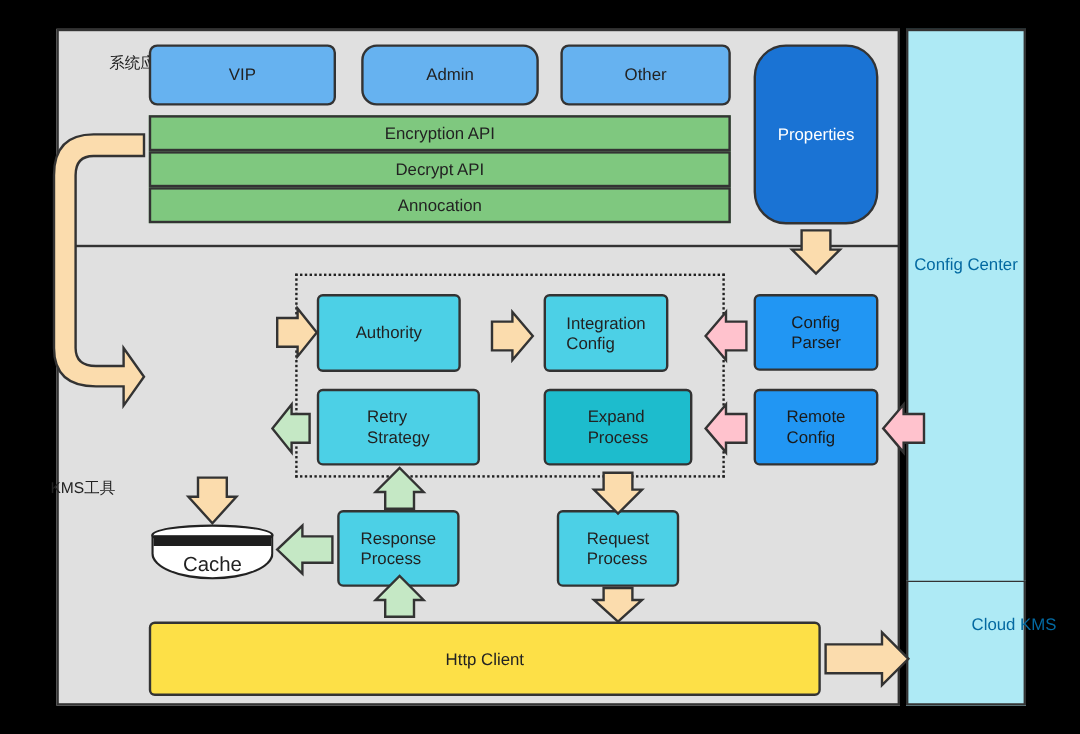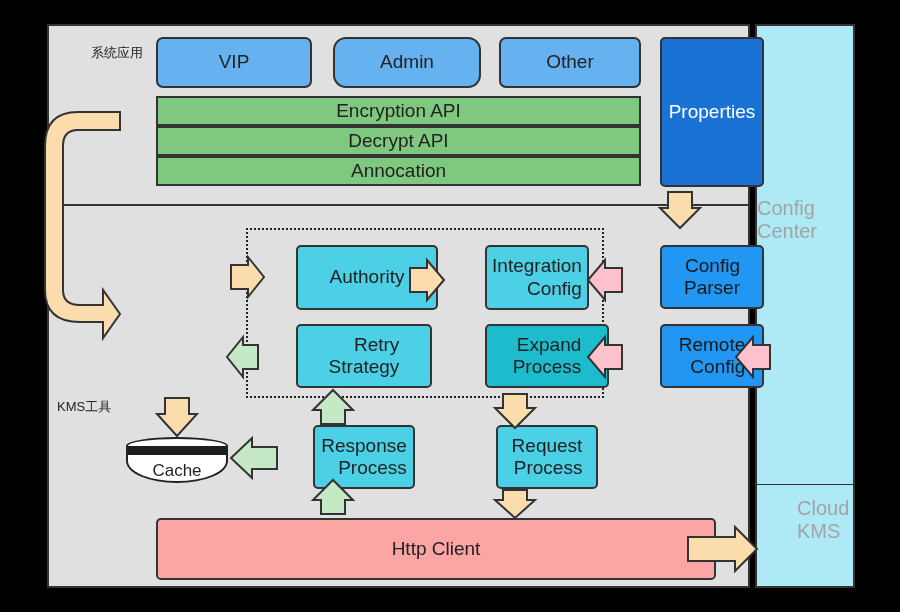--- a/index.html
+++ b/index.html
@@ -37,57 +37,56 @@
     border-top: 1px solid #333333;
   }
   .divider-h {
     left: 47px; top: 204px; width: 703px; height: 0;
     border-top: 2px solid #333333;
   }
 
   
   .box {
     display: flex; align-items: center; justify-content: center;
-    text-align: right;
+    text-align: left;
     color: #222222;
-    font-size: 19px;
+    font-size: 14px;
     line-height: 1.18;
     border: 2px solid #333333;
     white-space: pre-line;
-    margin-left: 32px;
   }
   .rounded { border-radius: 7px; }
   .rounded-sm { border-radius: 5px; }
 
   .c-appblue   { background: #66b2f0; }
   .c-green     { background: #7fc87f; }
   .c-propblue  { background: #1a73d4; color: #ffffff; }
   .c-teal      { background: #4cd0e6; }
   .c-tealdark  { background: #1dbccd; }
   .c-cfgblue   { background: #2196f3; color: #1a1a1a; }
-  .c-httpblue  { background: #fca5a5; }
+  .c-httpblue  { background: #fde047; }
 
   
   .side-label {
     color: #222222;
     font-size: 13px;
     white-space: nowrap;
   }
 
   
   .dotted-group {
     left: 246px; top: 228px; width: 358px; height: 170px;
     border: 2px dotted #222222;
     background: transparent;
   }
 
   
   .pane-label {
     display: flex; align-items: center; justify-content: center;
-    color: #a3a3a3; font-size: 20px; text-align: left;
+    color: #0369a1; font-size: 14px; text-align: center;
   }
 
   
   .cache-wrap { left: 126px; top: 437px; width: 102px; height: 46px; }
   .cache-body {
     position: absolute; left: 0; top: 9px; width: 102px; height: 37px;
     background: #ffffff; border: 2px solid #222222;
     border-top: none;
     border-radius: 0 0 50% 50% / 0 0 22px 22px;
     box-sizing: border-box;
@@ -113,36 +112,36 @@
 
 <div id="canvas">
 
   <div class="abs panel-main"></div>
   <div class="abs divider-h"></div>
 
   <div class="abs panel-right"></div>
   <div class="abs panel-right-split"></div>
 
   <div class="abs side-label" style="left:57px; top:44px;margin-left:34px;">系统应用</div>
-  <div class="abs side-label" style="left:57px; top:398px;">KMS工具</div>
+  <div class="abs side-label" style="left:42px; top:398px;">KMS工具</div>
 
   <div class="abs box rounded c-appblue" style="left:124px; top:37px; width:156px; height:51px;">VIP</div>
   <div class="abs box rounded c-appblue" style="left:301px; top:37px; width:148px; height:51px;border-radius:13px;">Admin</div>
   <div class="abs box c-green" style="left:124px; top:96px; width:485px; height:30px;">Encryption API</div>
 
   <div class="abs box rounded c-appblue" style="left:467px; top:37px; width:142px; height:51px;">Other</div>
   <div class="abs box c-green" style="left:124px; top:126px; width:485px; height:30px;">Decrypt API</div>
   <div class="abs box c-green" style="left:124px; top:156px; width:485px; height:30px;">Annocation</div>
 
-  <div class="abs box rounded-sm c-propblue" style="left:628px; top:37px; width:104px; height:150px;">Properties</div>
+  <div class="abs box rounded-sm c-propblue" style="left:628px; top:37px; width:104px; height:150px;border-radius:27px;">Properties</div>
 
   <div class="abs dotted-group"></div>
 
 
-  <div class="abs box rounded-sm c-teal" style="left:264px; top:245px; width:142px; height:65px;">Authority</div>
+  <div class="abs box rounded-sm c-teal" style="left:264px; top:245px; width:120px; height:65px;">Authority</div>
   <div class="abs box rounded-sm c-teal" style="left:453px; top:245px; width:104px; height:65px;">Integration
 Config</div>
   <div class="abs box rounded-sm c-teal" style="left:264px; top:324px; width:136px; height:64px;">Retry
 Strategy</div>
   <div class="abs box rounded-sm c-tealdark" style="left:453px; top:324px; width:124px; height:64px;">Expand
 Process</div>
 
   <div class="abs box rounded-sm c-cfgblue" style="left:628px; top:245px; width:104px; height:64px;">Config
 Parser</div>
   <div class="abs box rounded-sm c-cfgblue" style="left:628px; top:324px; width:104px; height:64px;">Remote

